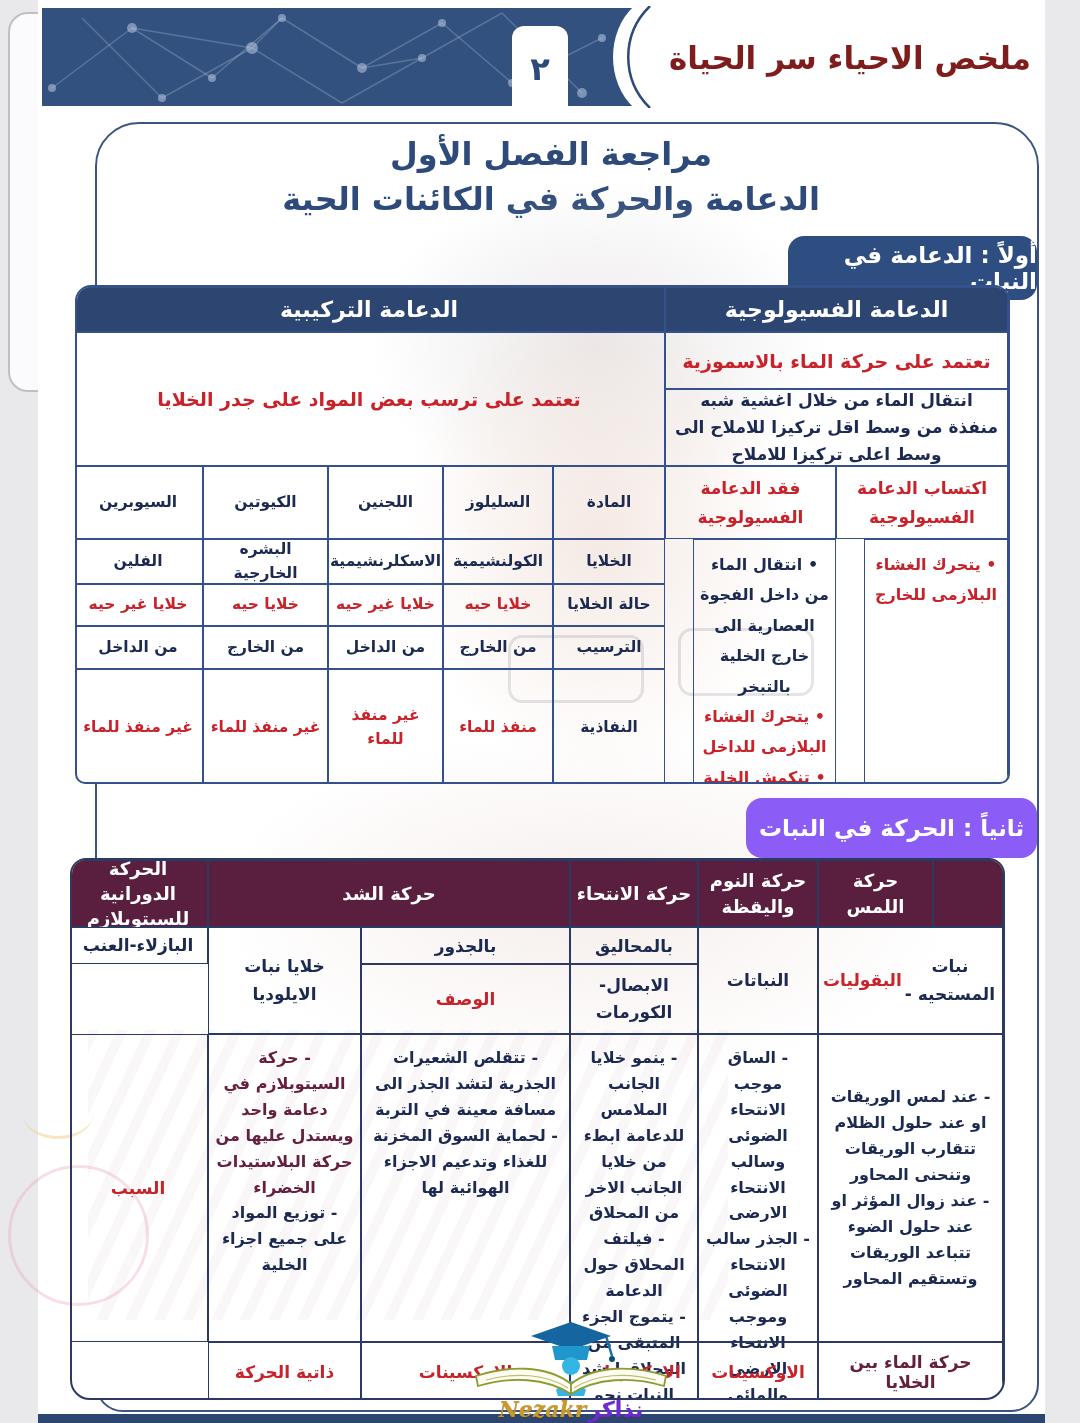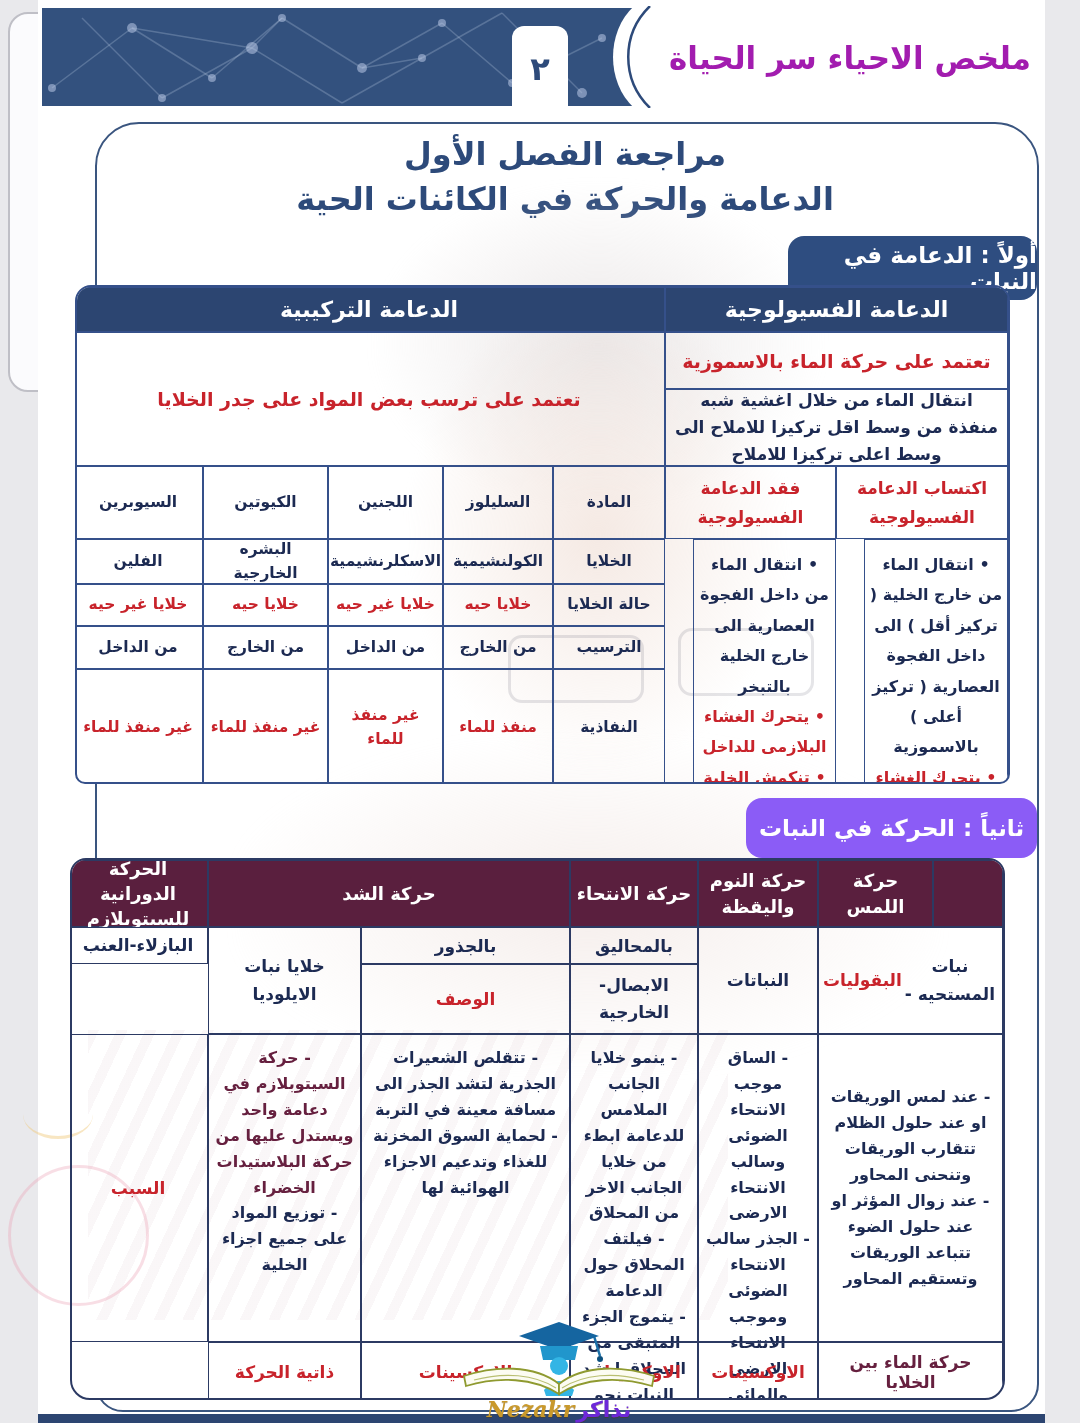--- a/index.html
+++ b/index.html
@@ -12,26 +12,26 @@
   .page{position:absolute;left:38px;top:0;width:1007px;height:1423px;background:#ffffff;}
 
   
   .banner{position:absolute;left:4px;top:8px;width:620px;height:98px;background:#33517e;overflow:hidden;}
   .banner svg{display:block;}
   .banner-cut{position:absolute;left:560px;top:6px;width:90px;height:102px;}
   .page-tab{position:absolute;left:474px;top:26px;width:56px;height:86px;background:#ffffff;
             border-radius:12px 12px 0 0;display:flex;align-items:center;justify-content:center;
             color:#2d4a7a;font-size:32px;}
   .banner-title{position:absolute;left:622px;top:16px;width:380px;height:84px;display:flex;
-                align-items:center;justify-content:center;color:#a21caf;font-size:31px;white-space:nowrap;}
+                align-items:center;justify-content:center;color:#7f1d1d;font-size:31px;white-space:nowrap;}
 
   
   .card{position:absolute;left:57px;top:122px;width:940px;height:1286px;border:2px solid #3a557f;
         border-radius:44px 44px 28px 28px;}
-  .main-title{position:absolute;left:57px;top:132px;width:940px;text-align:center;color:#2d4a7a;
+  .main-title{position:absolute;left:43px;top:132px;width:940px;text-align:center;color:#2d4a7a;
               font-size:32px;line-height:1.4;}
 
   
   .patch{position:absolute;background:#ffffff;}
   .patch1{left:37px;top:285px;width:935px;height:499px;}
   .patch2{left:32px;top:858px;width:935px;height:542px;}
 
   
   .wm{position:absolute;pointer-events:none;}
   .wm-hair{left:330px;top:180px;width:460px;height:330px;border-radius:50%;
@@ -94,21 +94,21 @@
   .cspan2{grid-column:span 2;}
   .t2-sub{font-size:17px;}
   .t2-example{font-size:17px;line-height:1.6;}
   .t2-desc{flex-direction:column;justify-content:flex-start;padding:10px 5px;font-size:16px;line-height:1.62;}
   .t2-desc-mid{justify-content:center;}
   .t2-cause{font-size:17px;}
   .t2-label{font-size:17px;}
 
   
   .bottom-strip{position:absolute;left:0;top:1414px;width:1007px;height:9px;background:#2c4571;}
-  .logo{position:absolute;left:396px;top:1322px;width:250px;height:100px;text-align:center;z-index:30;}
+  .logo{position:absolute;left:408px;top:1322px;width:250px;height:100px;text-align:center;z-index:30;}
   .logo-text{display:flex;direction:ltr;justify-content:center;align-items:baseline;gap:2px;margin-top:-6px;}
   .logo-latin{font-family:"DejaVu Serif",serif;font-style:italic;font-size:22px;color:#c9992c;
               text-shadow:0 1px 0 rgba(90,60,0,.4);}
   .logo-ar{font-size:22px;color:#6d28d9;text-shadow:0 1px 0 rgba(90,60,0,.4);}
   .z-tables{z-index:20;}
 </style>
 </head>
 <body>
 
 <div class="stage">
@@ -184,21 +184,20 @@
 
     <div class="table1 z-tables">
       <div class="t1-half t1-physio">
         <div class="c t1-head t-white">الدعامة الفسيولوجية</div>
         <div class="c t1-depends t-red">تعتمد على حركة الماء بالاسموزية</div>
         <div class="c t1-def t-navy">انتقال الماء من خلال اغشية شبه منفذة من وسط اقل تركيزا للاملاح الى وسط اعلى تركيزا للاملاح</div>
         <div class="t1-sub">
           <div class="t1-subcol t1-gain">
             <div class="c t1-subhead t-red">اكتساب الدعامة الفسيولوجية</div>
             <div class="c t1-body t-navy">
-              <div class="li t-navy">•  انتقال الماء من خارج الخلية ( تركيز أقل ) الى داخل الفجوة العصارية ( تركيز أعلى ) بالاسموزية</div>
               <div class="li t-red">•  يتحرك الغشاء البلازمى للخارج</div>
 
             </div>
           </div>
           <div class="t1-subcol t1-loss">
             <div class="c t1-subhead t-red">فقد الدعامة الفسيولوجية</div>
             <div class="c t1-body t-navy">
               <div class="li t-navy">•  انتقال الماء من داخل الفجوة العصارية الى خارج الخلية بالتبخر</div>
               <div class="li t-red">•  يتحرك الغشاء البلازمى للداخل</div>
               <div class="li t-red">•  تنكمش الخلية</div>
@@ -252,21 +251,21 @@
       <div class="c t2-example cspan2 rspan2">
         <span class="t-navy">نبات المستحيه - </span>
         <span class="t-red">البقوليات</span>
       </div>
       <div class="c t2-example t-navy rspan2">النباتات</div>
       <div class="c t2-sub t-navy">بالمحاليق</div>
       <div class="c t2-sub t-navy">بالجذور</div>
       <div class="c t2-example t-navy rspan2">خلايا نبات الايلوديا</div>
 
       <div class="c t2-example t-navy">البازلاء-العنب</div>
-      <div class="c t2-example t-navy">الابصال- الخارجية</div>
+      <div class="c t2-example t-navy">الابصال- الكورمات</div>
 
       <div class="c t2-label t-red">الوصف</div>
       <div class="c t2-desc t2-desc-mid cspan2">
         <div class="li t-navy">-  عند لمس الوريقات او عند حلول الظلام تتقارب الوريقات وتنحنى المحاور</div>
         <div class="li t-navy">-  عند زوال المؤثر او عند حلول الضوء تتباعد الوريقات وتستقيم المحاور</div>
       </div>
       <div class="c t2-desc">
         <div class="li t-navy">-  الساق موجب الانتحاء الضوئى وسالب الانتحاء الارضى</div>
         <div class="li t-navy">-  الجذر سالب الانتحاء الضوئى وموجب الانتحاء الارضى والمائي</div>
       </div>

